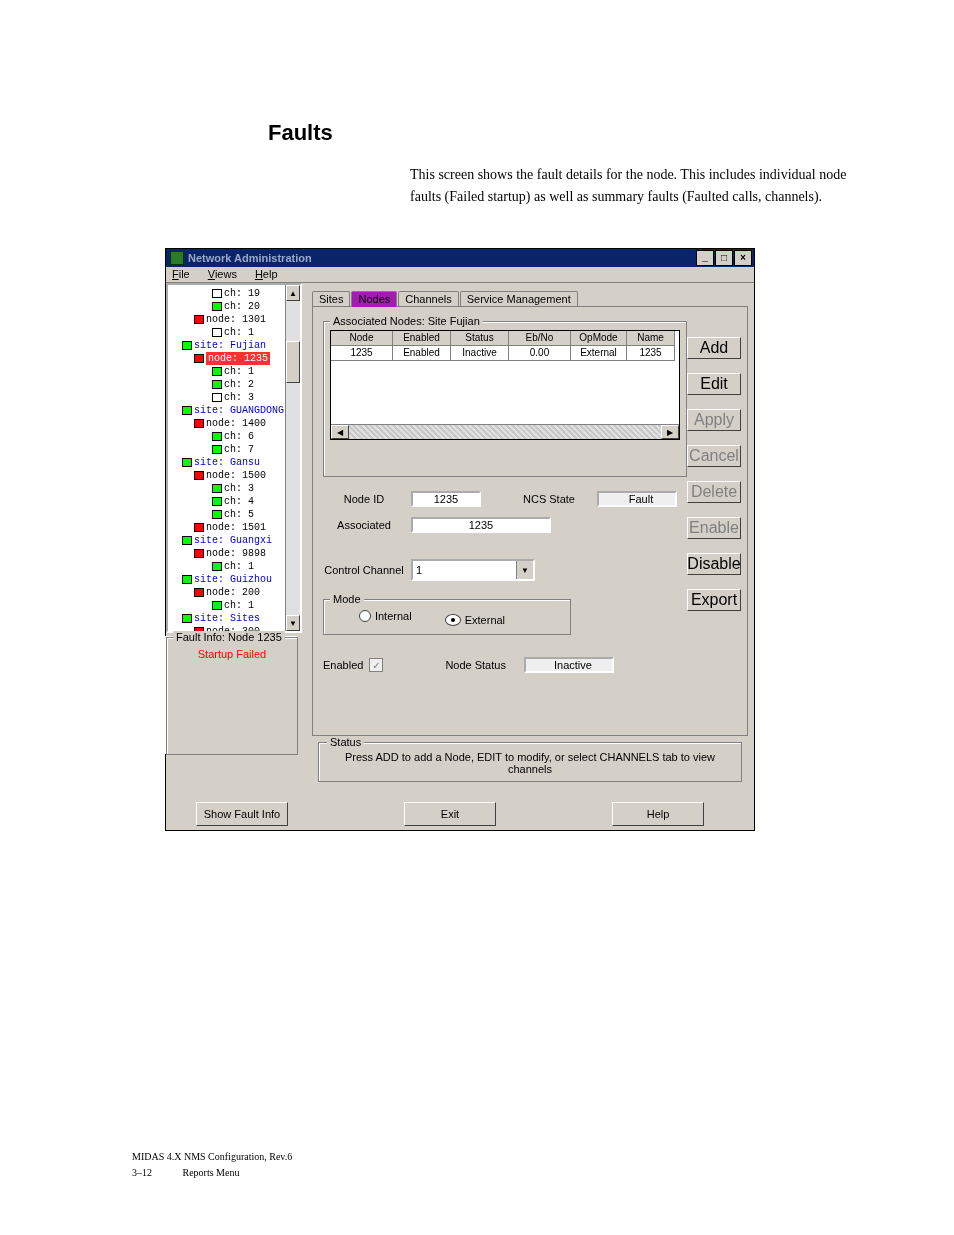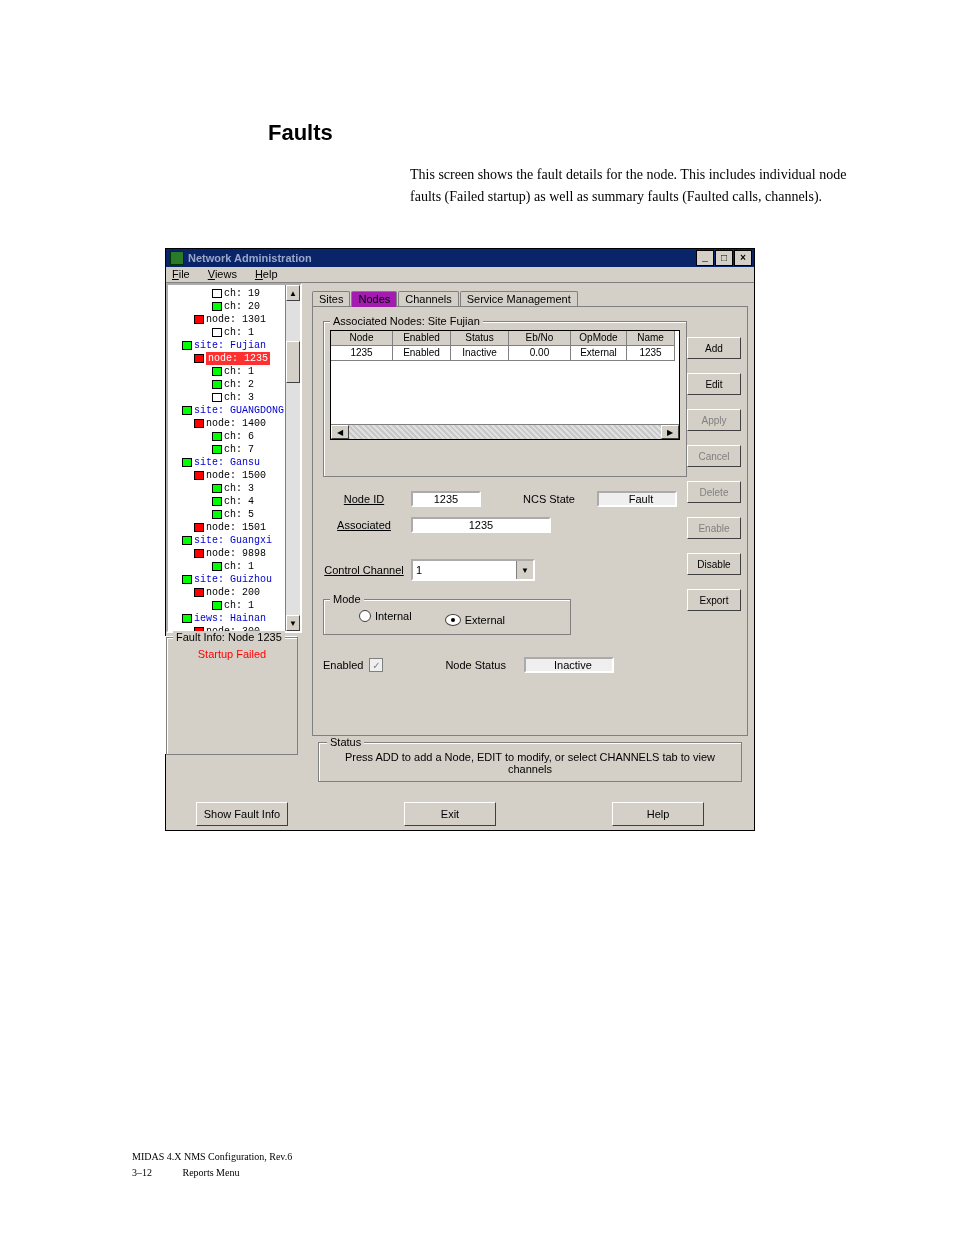--- a/index.html
+++ b/index.html
@@ -290,40 +290,40 @@
     flex-direction: column;
     gap: 14px;
   }
   .btn {
     width: 52px;
     height: 20px;
     background: #d4d0c8;
     border: 1px solid #404040;
     border-top-color: #fff;
     border-left-color: #fff;
-    font-size: 10px;
+    font-size: 16px;
     display: flex;
     align-items: center;
     justify-content: center;
     color: #000;
   }
   .btn.dis { color: #808080; }
 
   
   .frm {
     margin-top: 14px;
     font-size: 11px;
   }
   .frow {
     display: flex;
     align-items: center;
     margin: 10px 0;
     gap: 6px;
   }
-  .flabel { width: 82px; text-decoration: underline; }
+  .flabel { width: 82px; }
   .fin {
     border: 2px inset #fff;
     background: #fff;
     height: 16px;
     padding: 0 2px;
     font-size: 11px;
     box-sizing: border-box;
   }
   .fin.ro { background: #efefef; padding-left: 10px; }
 
@@ -545,21 +545,21 @@
               <div class="row" style="--ind: 24px;">
                 <span class="sq red"></span>
                 <span>node: 200</span>
               </div>
               <div class="row" style="--ind: 42px;">
                 <span class="sq green"></span>
                 <span>ch: 1</span>
               </div>
               <div class="row" style="--ind: 12px;">
                 <span class="sq green"></span>
-                <span class="blue">iews: Hainan</span>
+                <span class="blue">site: Sites</span>
               </div>
               <div class="row" style="--ind: 24px;">
                 <span class="sq red"></span>
                 <span>node: 300</span>
               </div>
             </div>
           <div class="tree-sb">
             <div class="sb-btn">▲</div>
             <div class="sb-track">
                 <div class="sb-thumb"></div>

